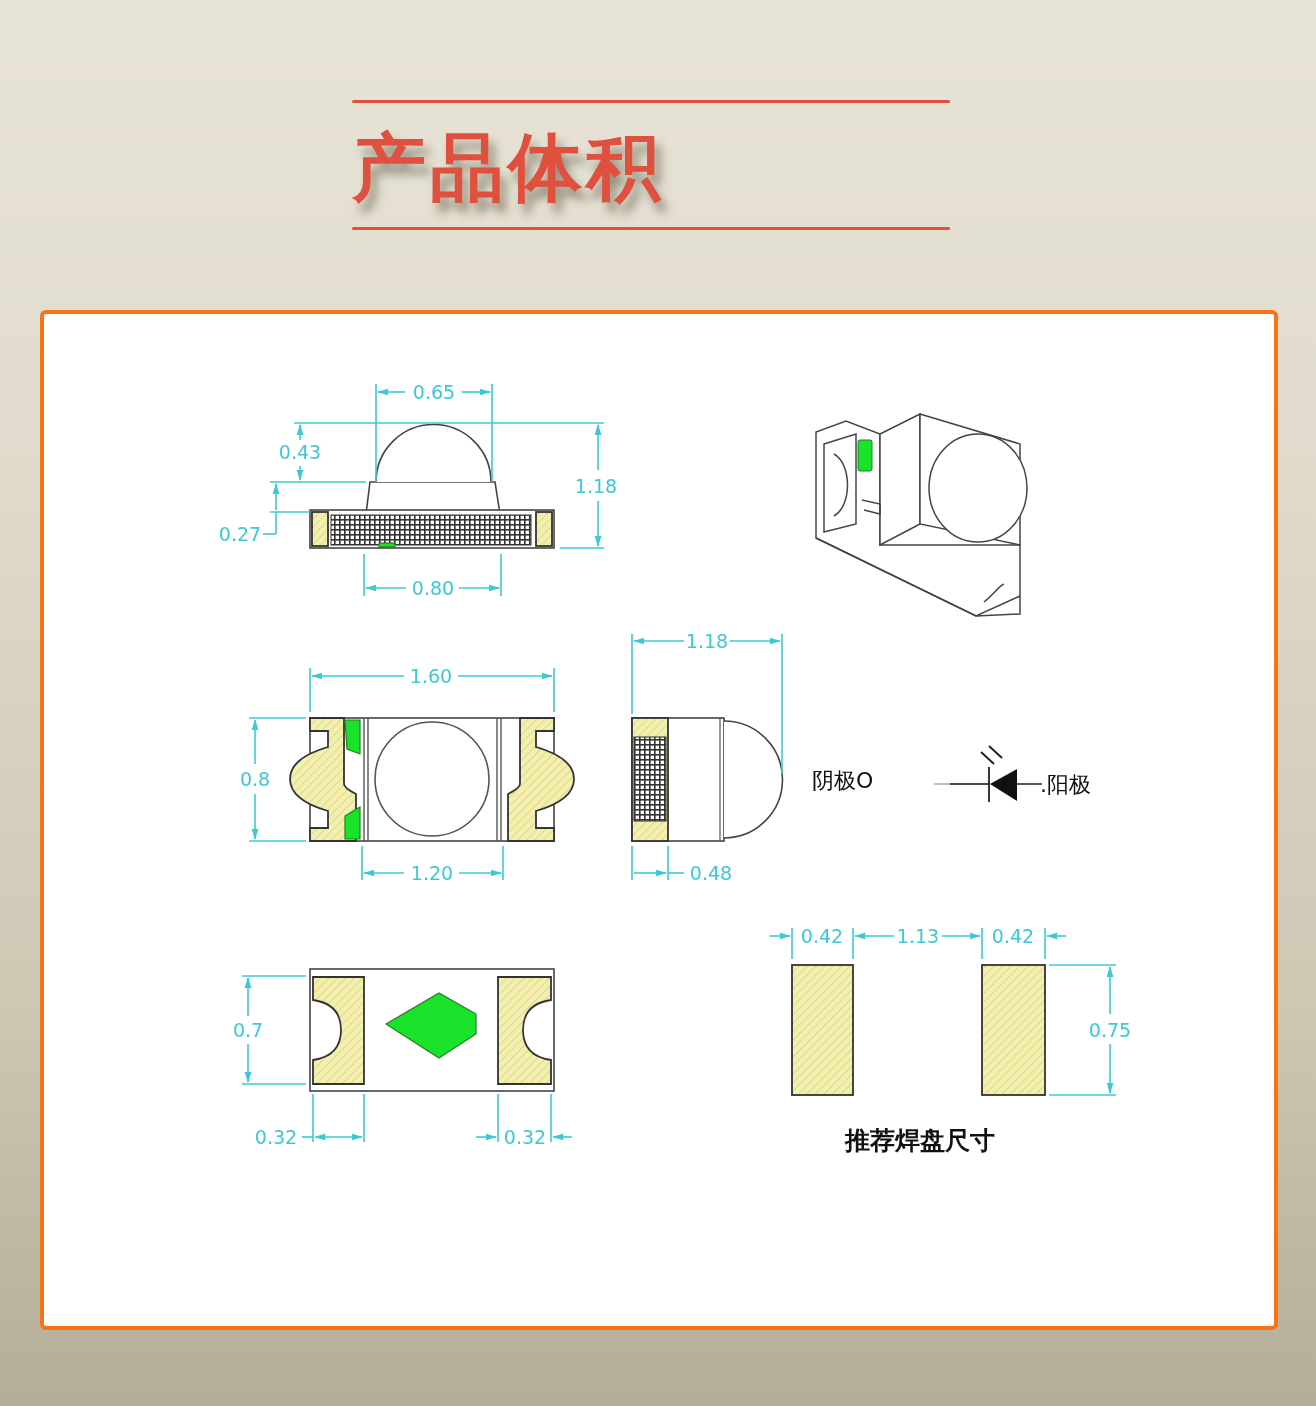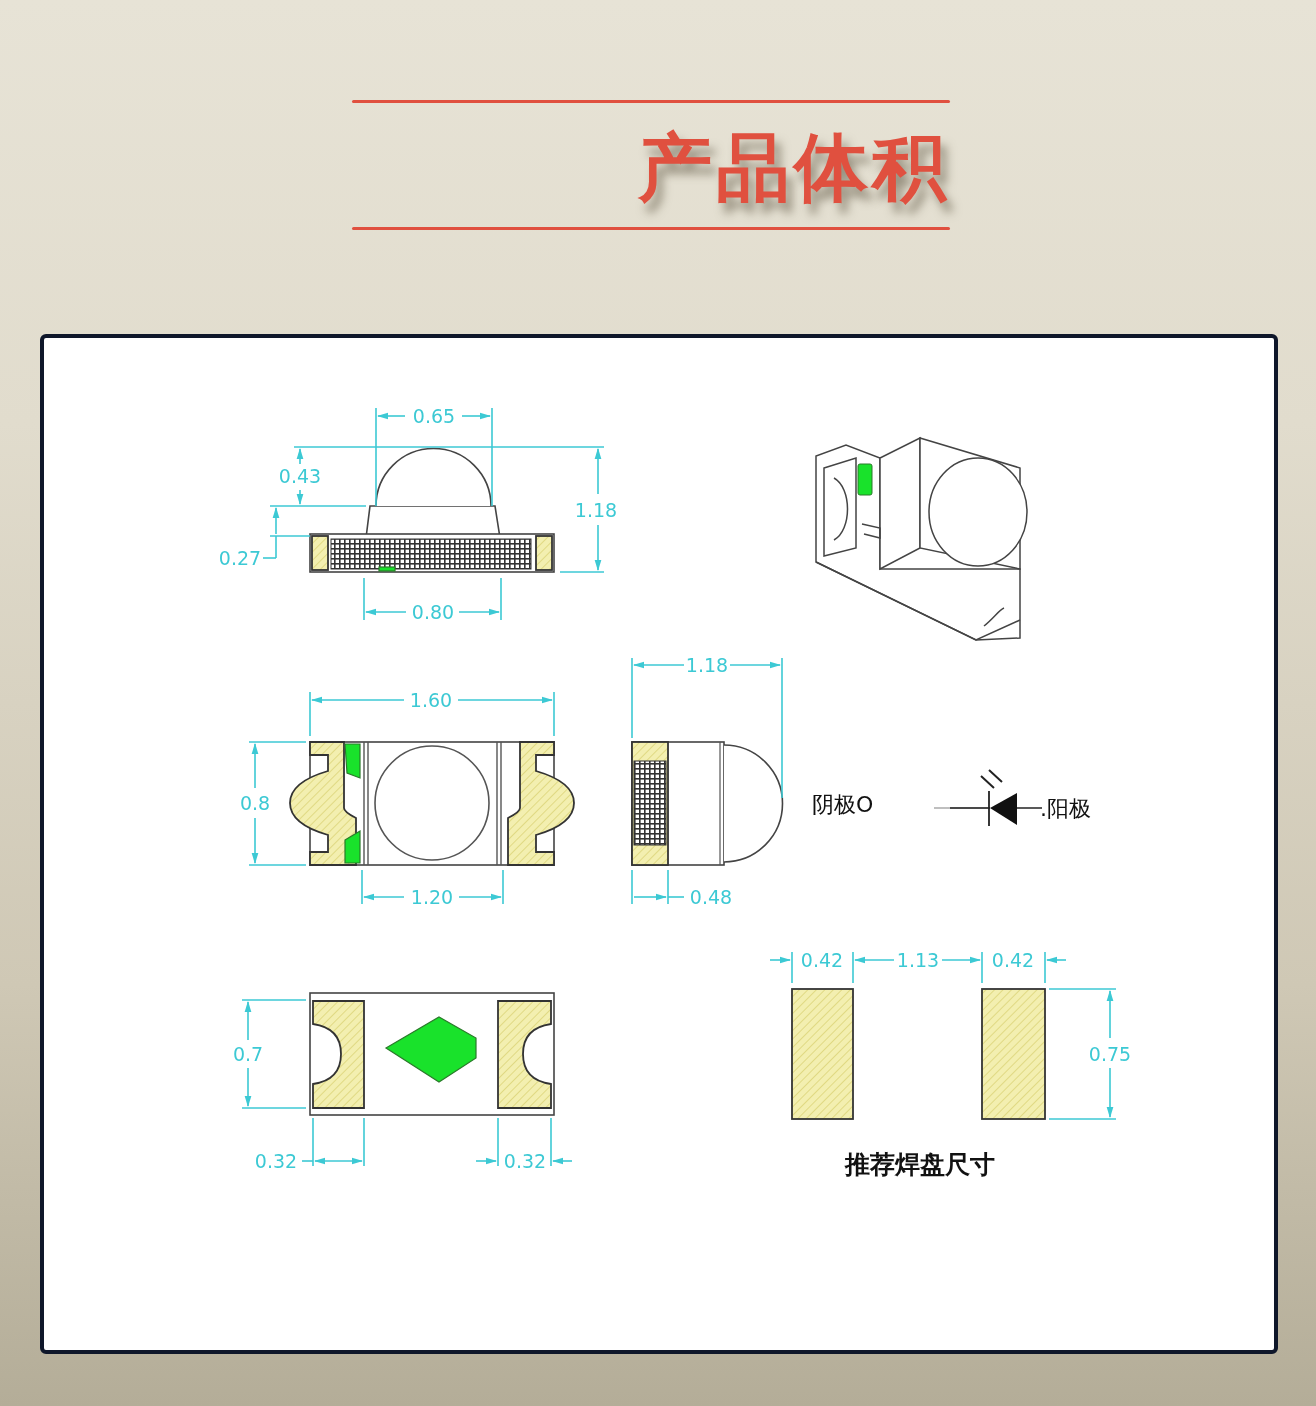--- a/index.html
+++ b/index.html
@@ -7,31 +7,30 @@
     width: 1316px; height: 1406px; overflow: hidden;
     background: linear-gradient(180deg, #e7e3d6 0%, #e1dccd 30%, #cfc8b5 70%, #b4ad98 100%);
     font-family: "Liberation Sans", "DejaVu Sans", sans-serif;
     position: relative;
   }
   .title-wrap { position: absolute; left: 352px; top: 100px; width: 598px; height: 132px; }
   .title-line { position: absolute; left: 0; width: 598px; height: 3px; background: #e0503f; border-radius: 2px; }
   .title-line.top { top: 0; }
   .title-line.bottom { top: 127px; }
   .title-text {
-    position: absolute; left: 0; right: 0; top: 22px; text-align: right;
+    position: absolute; left: 0; right: 0; top: 22px; text-align: left;
     font-family: "DejaVu Sans", sans-serif; font-weight: bold;
     font-size: 74px; letter-spacing: 4px; color: #e0503f;
     text-shadow: 6px 10px 10px rgba(90, 80, 60, 0.55);
     line-height: 90px;
   }
   .panel {
     position: absolute; left: 40px; top: 310px; width: 1230px; height: 1012px;
-    background: #ffffff; border: 4px solid #0f172a; border-radius: 6px;
+    background: #ffffff; border: 4px solid #f97316; border-radius: 6px;
     box-sizing: content-box;
-    margin-top: 24px;
   }
   svg.drawing { position: absolute; left: 0; top: 0; }
   .dim { fill: #3cc9d4; font-family: "DejaVu Sans", sans-serif; font-size: 19px; }
   .lbl { fill: #111; font-family: "DejaVu Sans", sans-serif; font-size: 22px; }
   .lbl-bold { fill: #111; font-family: "DejaVu Sans", sans-serif; font-size: 25px; font-weight: bold; }
   .cy { stroke: #3cc9d4; stroke-width: 1.6; fill: none; }
   .ol { stroke: #444; stroke-width: 1.6; fill: #fff; }
   .pad { fill: url(#hatch); stroke: #333; stroke-width: 1.8; }
   .grn { fill: #19e22b; stroke: #2a7a2a; stroke-width: 1.2; }
 </style>

